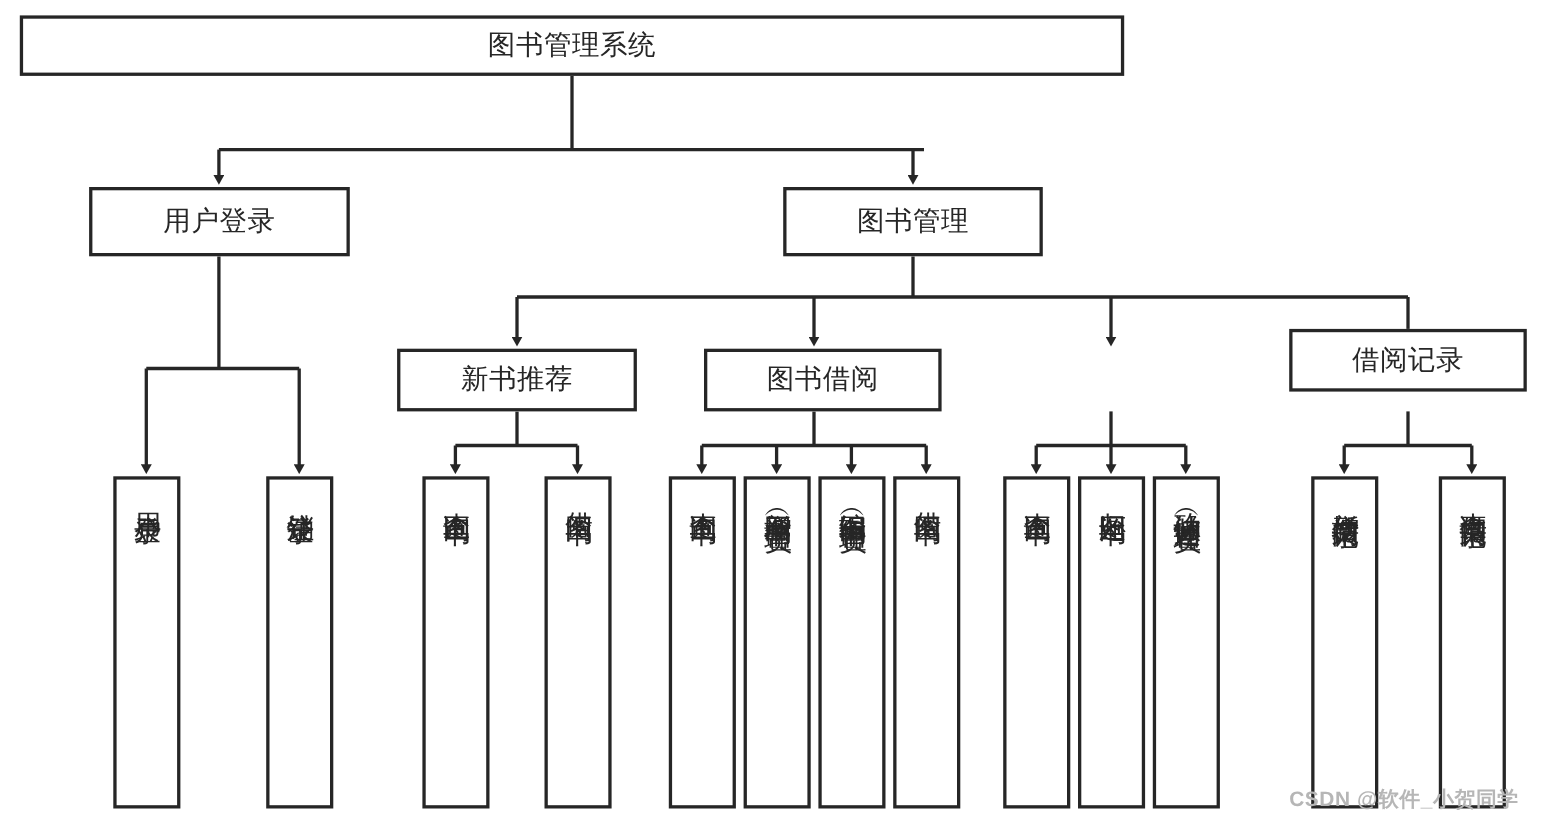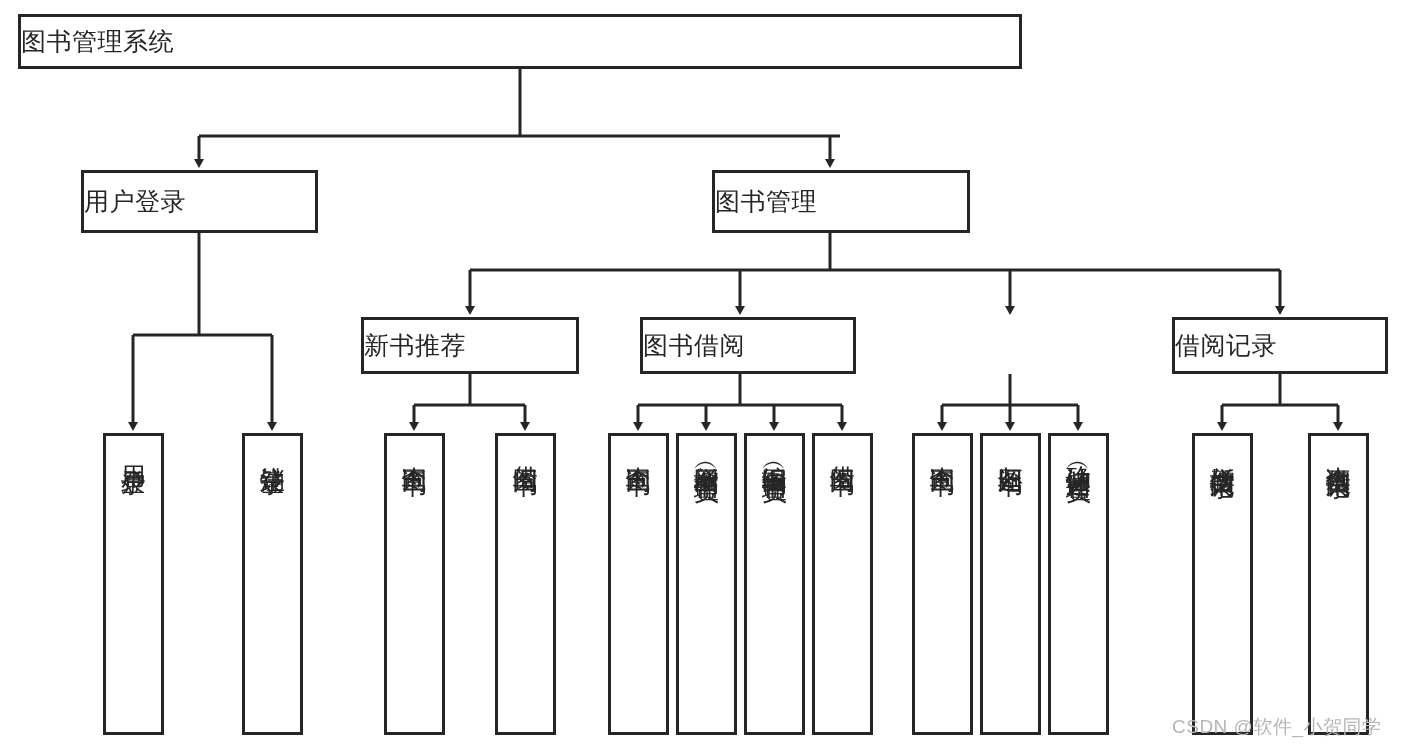--- a/index.html
+++ b/index.html
@@ -25,20 +25,21 @@
     height: 747px;
     pointer-events: none;
   }
   .node {
     position: absolute;
     box-sizing: border-box;
     border: 3px solid #262626;
     background: #ffffff;
     display: flex;
     align-items: center;
+    justify-content: center;
     color: #1a1a1a;
   }
   .node-label {
     font-size: 25px;
     line-height: 1.15;
     letter-spacing: 0.5px;
     white-space: nowrap;
     color: #262626;
   }
   .node.leaf {
@@ -117,31 +118,31 @@
     </g>
   </svg>
 
   <div class="node" style="left:18px; top:14px; width:1004px; height:55px;">
     <span class="node-label">图书管理系统</span>
   </div>
 
   <div class="node" style="left:81px; top:170px; width:237px; height:63px;">
     <span class="node-label">用户登录</span>
   </div>
-  <div class="node" style="left:712px; top:170px; width:258px; height:63px;">
+  <div class="node" style="left:712px; top:170px; width:236px; height:63px;">
     <span class="node-label">图书管理</span>
   </div>
 
   <div class="node" style="left:361px; top:317px; width:218px; height:57px;">
     <span class="node-label">新书推荐</span>
   </div>
   <div class="node" style="left:640px; top:317px; width:216px; height:57px;">
     <span class="node-label">图书借阅</span>
   </div>
-  <div class="node" style="left:1172px; top:317px; width:216px; height:57px;">
+  <div class="node" style="left:1172px; top:299px; width:216px; height:57px;">
     <span class="node-label">借阅记录</span>
   </div>
 
   <div class="node leaf" style="left:103px; top:433px; width:61px; height:302px;">
     <span class="node-label">用户登录</span>
   </div>
   <div class="node leaf" style="left:242px; top:433px; width:61px; height:302px;">
     <span class="node-label">注销登录</span>
   </div>
 
@@ -175,15 +176,15 @@
     <span class="node-label">确认归还（管理员）</span>
   </div>
 
   <div class="node leaf" style="left:1192px; top:433px; width:61px; height:302px;">
     <span class="node-label">新增借阅记录</span>
   </div>
   <div class="node leaf" style="left:1308px; top:433px; width:61px; height:302px;">
     <span class="node-label">查询借阅记录</span>
   </div>
 
-  <div class="watermark" style="left:1172px; top:714px;">CSDN @软件_小贺同学</div>
+  <div class="watermark" style="left:1172px; top:714px;font-weight:bold;">CSDN @软件_小贺同学</div>
 
 </div>
 
 </body></html>

